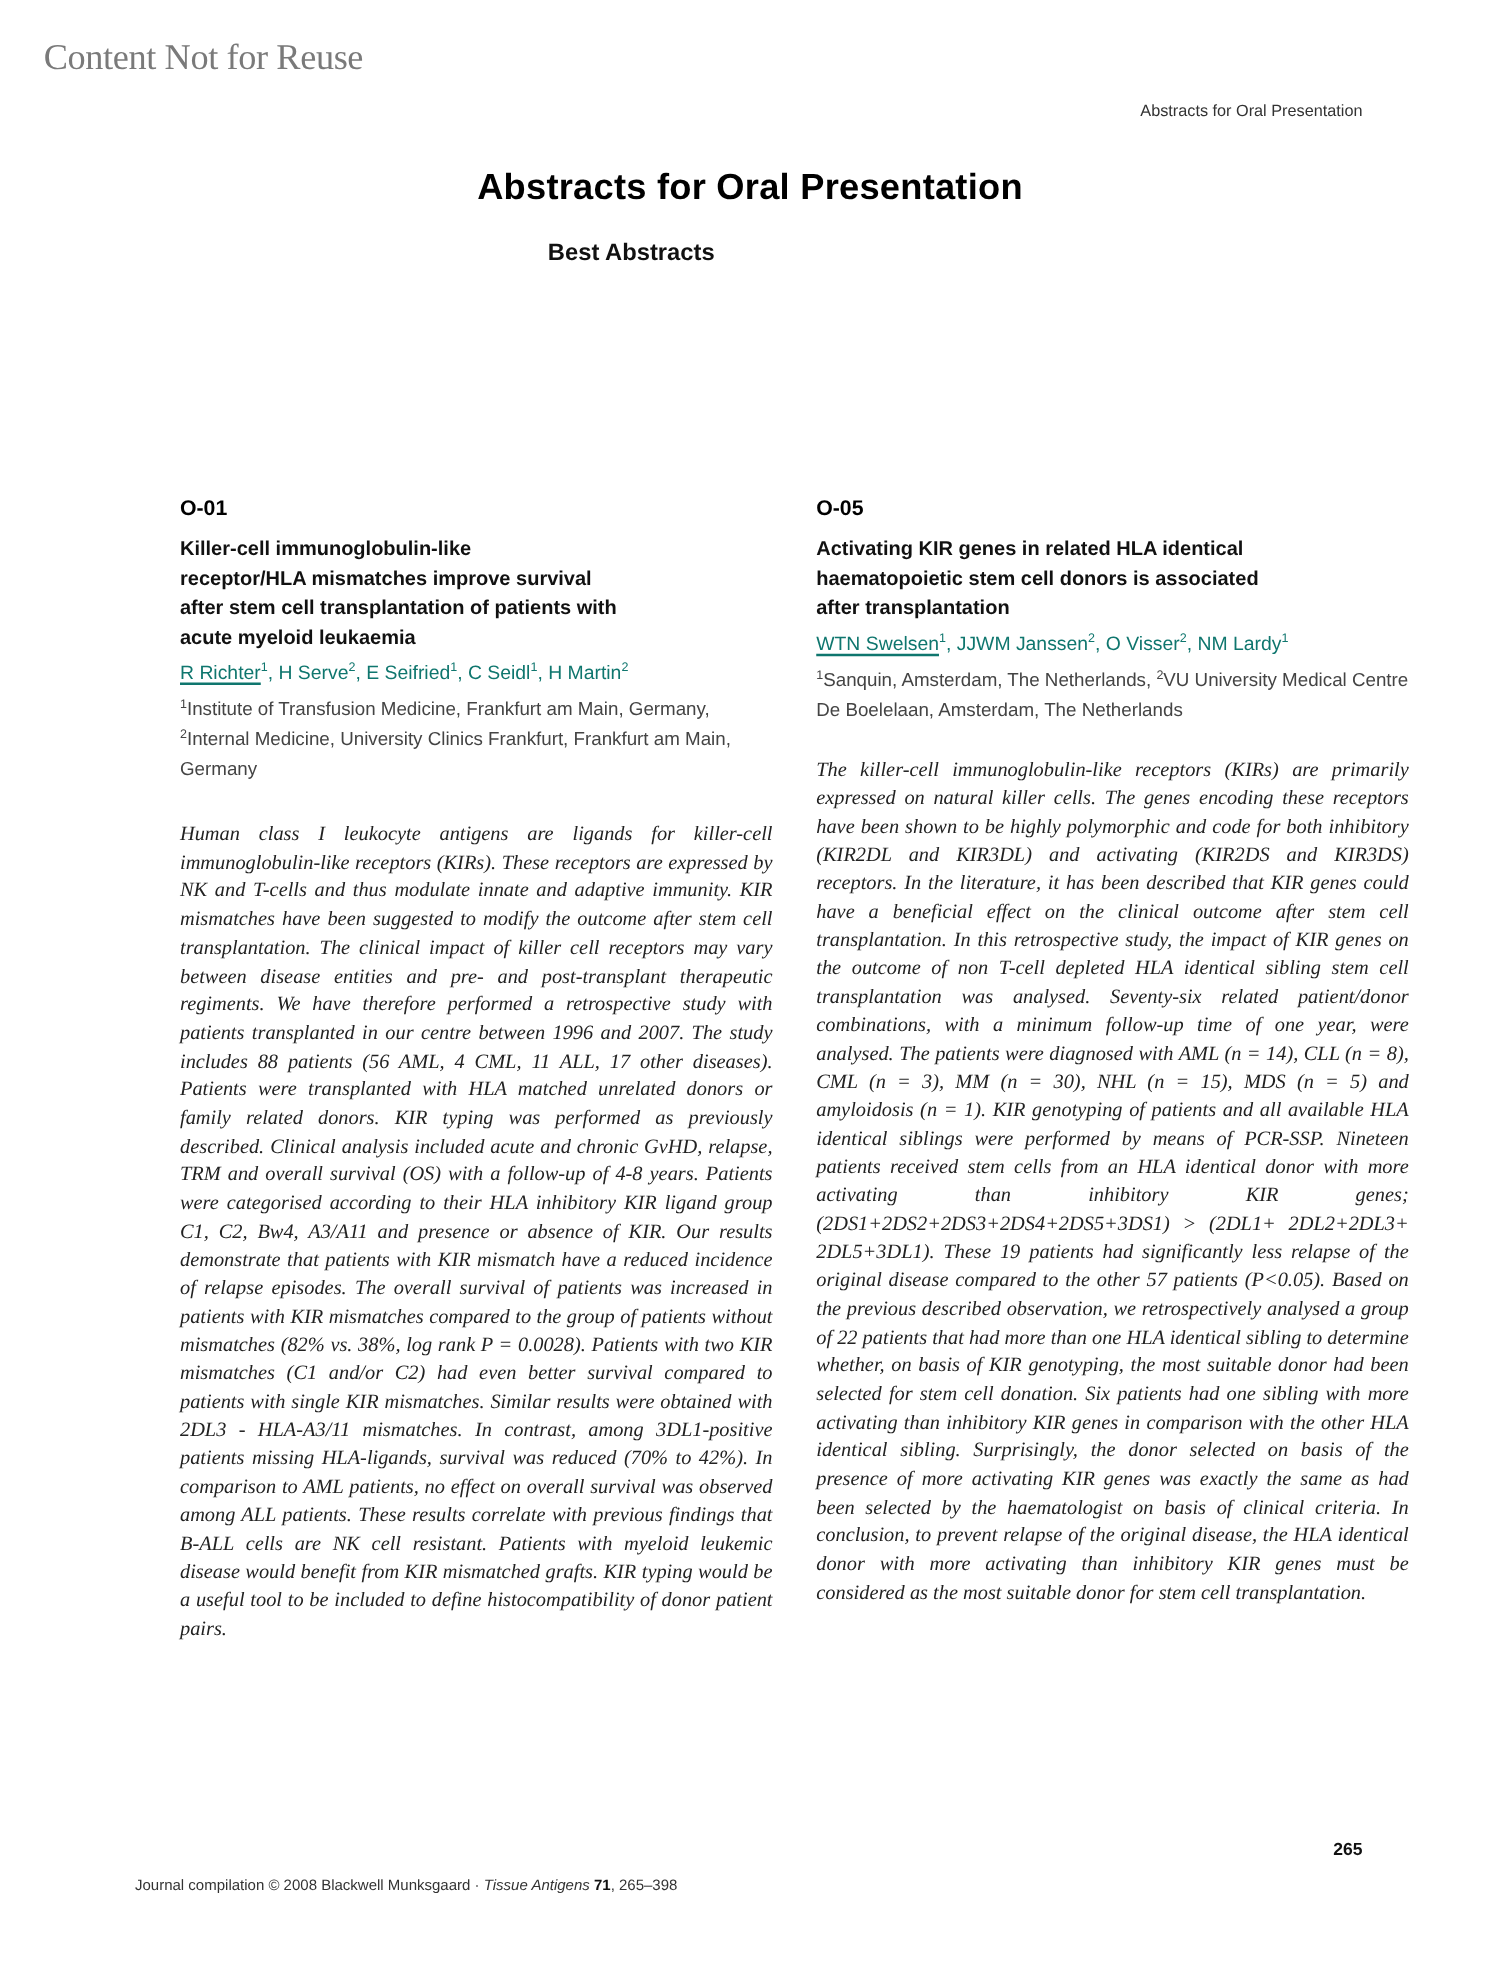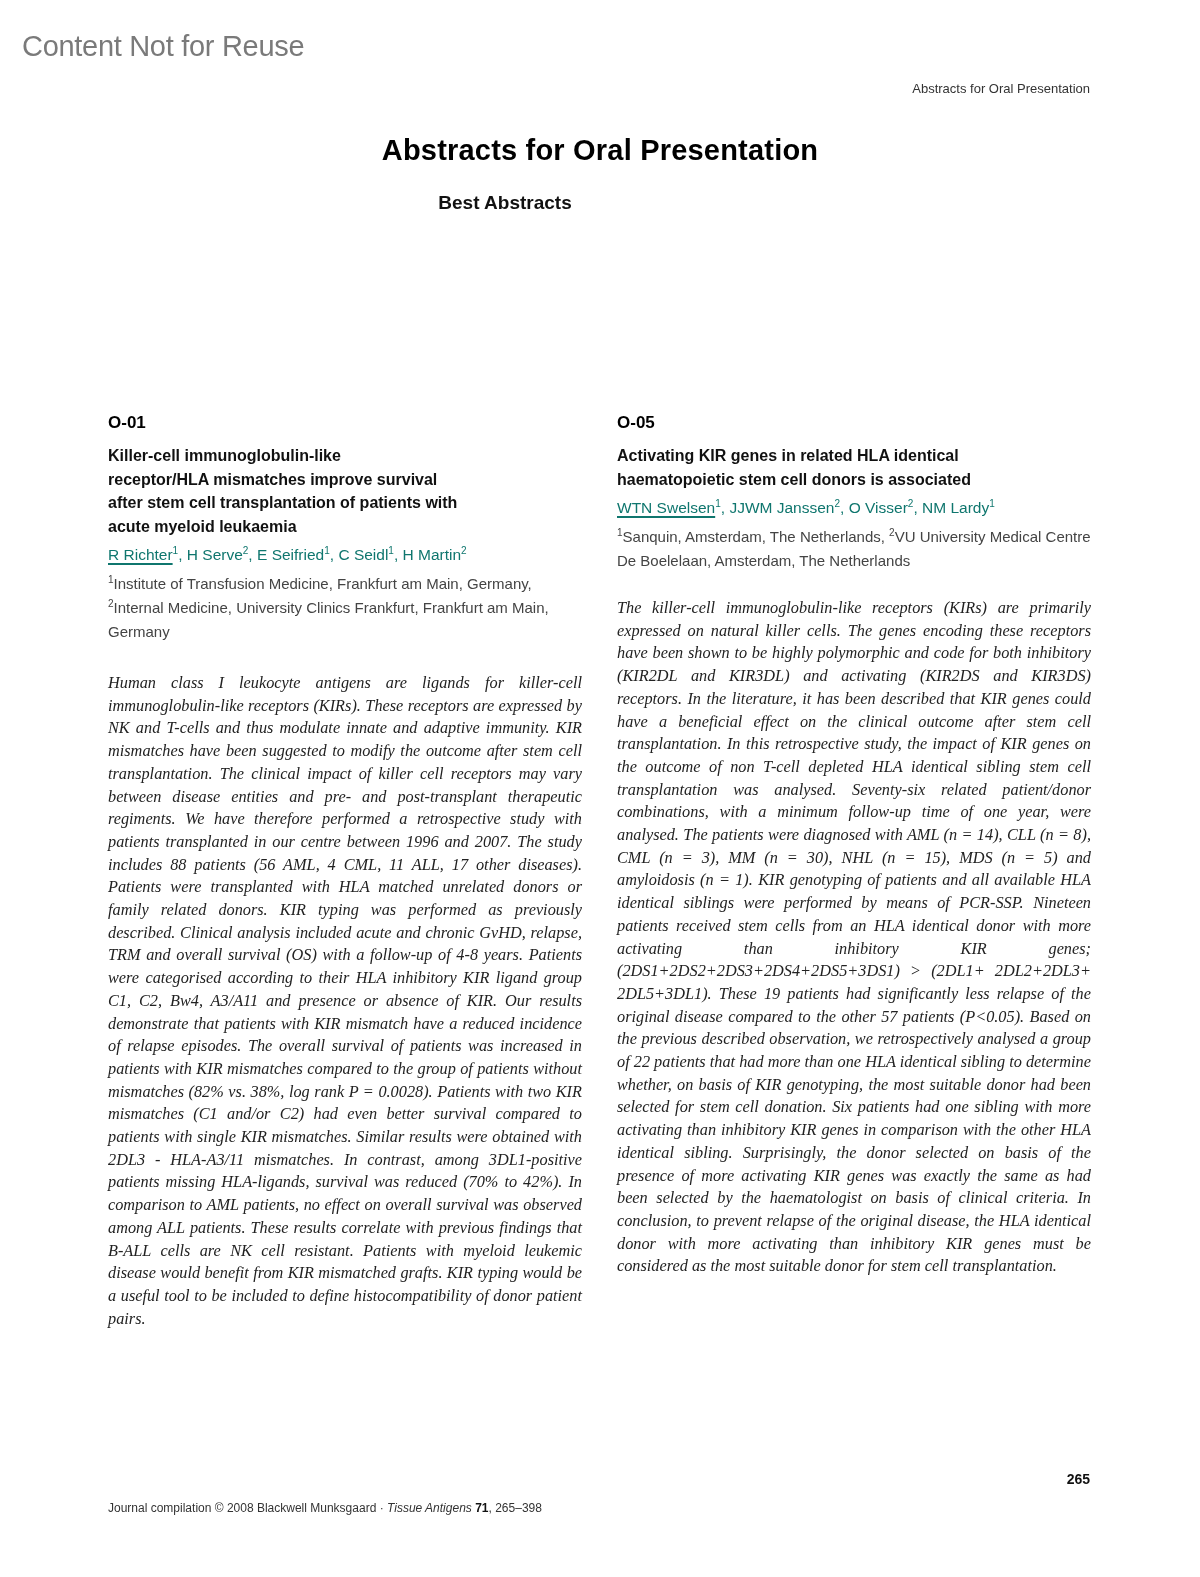--- a/index.html
+++ b/index.html
@@ -1,21 +1,21 @@
 <!DOCTYPE html>
 <html><head>
 <meta charset="utf-8">
 <style>
   html, body { margin: 0; padding: 0; background: #ffffff; }
   body { width: 1200px; height: 1577px; position: relative; overflow: hidden; color: #1a1a1a; }
-  .watermark { position: absolute; left: 22px; top: 30px; font-family: Liberation Sans, sans-serif; font-size: 29px; color: #7a7a7a; letter-spacing: -0.3px; }
+  .watermark { position: absolute; left: 35px; top: 30px; font-family: Liberation Serif, serif; font-size: 29px; color: #7a7a7a; letter-spacing: -0.3px; }
   .running-head { position: absolute; right: 110px; top: 81px; font-family: "Liberation Sans", sans-serif; font-size: 13px; color: #333; }
   .page-title { position: absolute; left: 0; width: 1200px; top: 134px; text-align: center; font-family: "Liberation Sans", sans-serif; font-weight: bold; font-size: 29px; color: #000; letter-spacing: 0.2px; }
   .section-title { position: absolute; left: 0; width: 1010px; top: 192px; text-align: center; font-family: "Liberation Sans", sans-serif; font-weight: bold; font-size: 19px; color: #111; }
-  .col { position: absolute; top: 412px; width: 474px; }
+  .col { position: absolute; top: 396px; width: 474px; margin-left: 36px; }
   .col.left { left: 108px; }
   .col.right { left: 617px; }
   .abs-id { font-family: "Liberation Sans", sans-serif; font-weight: bold; font-size: 17px; color: #000; margin: 0 0 10px 0; line-height: 22px; }
   .abs-title { font-family: "Liberation Sans", sans-serif; font-weight: bold; font-size: 16px; line-height: 23.5px; color: #111; margin: 0 0 6px 0; }
   .abs-title span { display: block; }
   .authors { font-family: "Liberation Sans", sans-serif; font-size: 15.5px; line-height: 22px; color: #0f766e; margin: 0 0 6px 0; }
   .authors .presenter { text-decoration: underline; text-decoration-thickness: 2px; text-underline-offset: 3px; }
   .authors sup, .affil sup { font-size: 10px; vertical-align: super; line-height: 0; }
   .affil { font-family: "Liberation Sans", sans-serif; font-size: 15px; line-height: 24px; color: #444; margin: 0; }
   .body-text { font-family: "Liberation Serif", serif; font-size: 16.3px; line-height: 22.7px; color: #222; text-align: justify; margin: 0; hyphens: manual; font-style: italic; }
@@ -45,20 +45,21 @@
   <div class="authors"><span class="presenter">R Richter</span><sup>1</sup>, <span>H Serve</span><sup>2</sup>, <span>E Seifried</span><sup>1</sup>, <span>C Seidl</span><sup>1</sup>, <span>H Martin</span><sup>2</sup></div>
   <p class="affil"><sup>1</sup><span>Institute of Transfusion Medicine, Frankfurt am Main, Germany,</span> <sup>2</sup><span>Internal Medicine, University Clinics Frankfurt, Frankfurt am Main, Germany</span></p>
   <p class="body-text">Human class I leukocyte antigens are ligands for killer-cell immunoglobulin-like receptors (KIRs). These receptors are expressed by NK and T-cells and thus modulate innate and adaptive immunity. KIR mismatches have been suggested to modify the outcome after stem cell transplantation. The clinical impact of killer cell receptors may vary between disease entities and pre- and post-transplant therapeutic regiments. We have therefore performed a retrospective study with patients transplanted in our centre between 1996 and 2007. The study includes 88 patients (56 AML, 4 CML, 11 ALL, 17 other diseases). Patients were transplanted with HLA matched unrelated donors or family related donors. KIR typing was performed as previously described. Clinical analysis included acute and chronic GvHD, relapse, TRM and overall survival (OS) with a follow-up of 4-8 years. Patients were categorised according to their HLA inhibitory KIR ligand group C1, C2, Bw4, A3/A11 and presence or absence of KIR. Our results demonstrate that patients with KIR mismatch have a reduced incidence of relapse episodes. The overall survival of patients was increased in patients with KIR mismatches compared to the group of patients without mismatches (82% vs. 38%, log rank P = 0.0028). Patients with two KIR mismatches (C1 and/or C2) had even better survival compared to patients with single KIR mismatches. Similar results were obtained with 2DL3 - HLA-A3/11 mismatches. In contrast, among 3DL1-positive patients missing HLA-ligands, survival was reduced (70% to 42%). In comparison to AML patients, no effect on overall survival was observed among ALL patients. These results correlate with previous findings that B-ALL cells are NK cell resistant. Patients with myeloid leukemic disease would benefit from KIR mismatched grafts. KIR typing would be a useful tool to be included to define histocompatibility of donor patient pairs.</p>
 </div>
 
 <div class="col right">
   <div class="abs-id">O-05</div>
   <div class="abs-title">
     <span>Activating KIR genes in related HLA identical</span>
     <span>haematopoietic stem cell donors is associated</span>
+    <span>after transplantation</span>
   </div>
   <div class="authors"><span class="presenter">WTN Swelsen</span><sup>1</sup>, <span>JJWM Janssen</span><sup>2</sup>, <span>O Visser</span><sup>2</sup>, <span>NM Lardy</span><sup>1</sup></div>
   <p class="affil"><sup>1</sup><span>Sanquin, Amsterdam, The Netherlands,</span> <sup>2</sup><span>VU University Medical Centre De Boelelaan, Amsterdam, The Netherlands</span></p>
   <p class="body-text">The killer-cell immunoglobulin-like receptors (KIRs) are primarily expressed on natural killer cells. The genes encoding these receptors have been shown to be highly polymorphic and code for both inhibitory (KIR2DL and KIR3DL) and activating (KIR2DS and KIR3DS) receptors. In the litera­ture, it has been described that KIR genes could have a beneficial effect on the clinical outcome after stem cell transplantation. In this retrospective study, the impact of KIR genes on the outcome of non T-cell depleted HLA identical sibling stem cell transplantation was analysed. Seventy-six related patient/donor combinations, with a min­imum follow-up time of one year, were analysed. The patients were diagnosed with AML (n = 14), CLL (n = 8), CML (n = 3), MM (n = 30), NHL (n = 15), MDS (n = 5) and amyloidosis (n = 1). KIR genotyping of patients and all available HLA identical siblings were performed by means of PCR-SSP. Nineteen patients received stem cells from an HLA identical donor with more activating than inhibitory KIR genes; (2DS1+2DS2+2DS3+2DS4+2DS5+3DS1) &gt; (2DL1+ 2DL2+2DL3+ 2DL5+3DL1). These 19 patients had sig­nificantly less relapse of the original disease compared to the other 57 patients (P&lt;0.05). Based on the previous described observation, we retrospectively analysed a group of 22 patients that had more than one HLA identical sibling to determine whether, on basis of KIR genotyping, the most suitable donor had been selected for stem cell donation. Six patients had one sibling with more activating than inhibitory KIR genes in comparison with the other HLA identical sibling. Surprisingly, the donor selected on basis of the presence of more activat­ing KIR genes was exactly the same as had been selected by the haematologist on basis of clinical criteria. In conclusion, to prevent relapse of the original disease, the HLA identical donor with more activating than inhibitory KIR genes must be considered as the most suitable donor for stem cell transplantation.</p>
 </div>
 
 <div class="footer">
   <span>Journal compilation © 2008 Blackwell Munksgaard · </span><i>Tissue Antigens</i> <b>71</b><span>, 265–398</span>
 </div>
 <div class="page-number">265</div>

